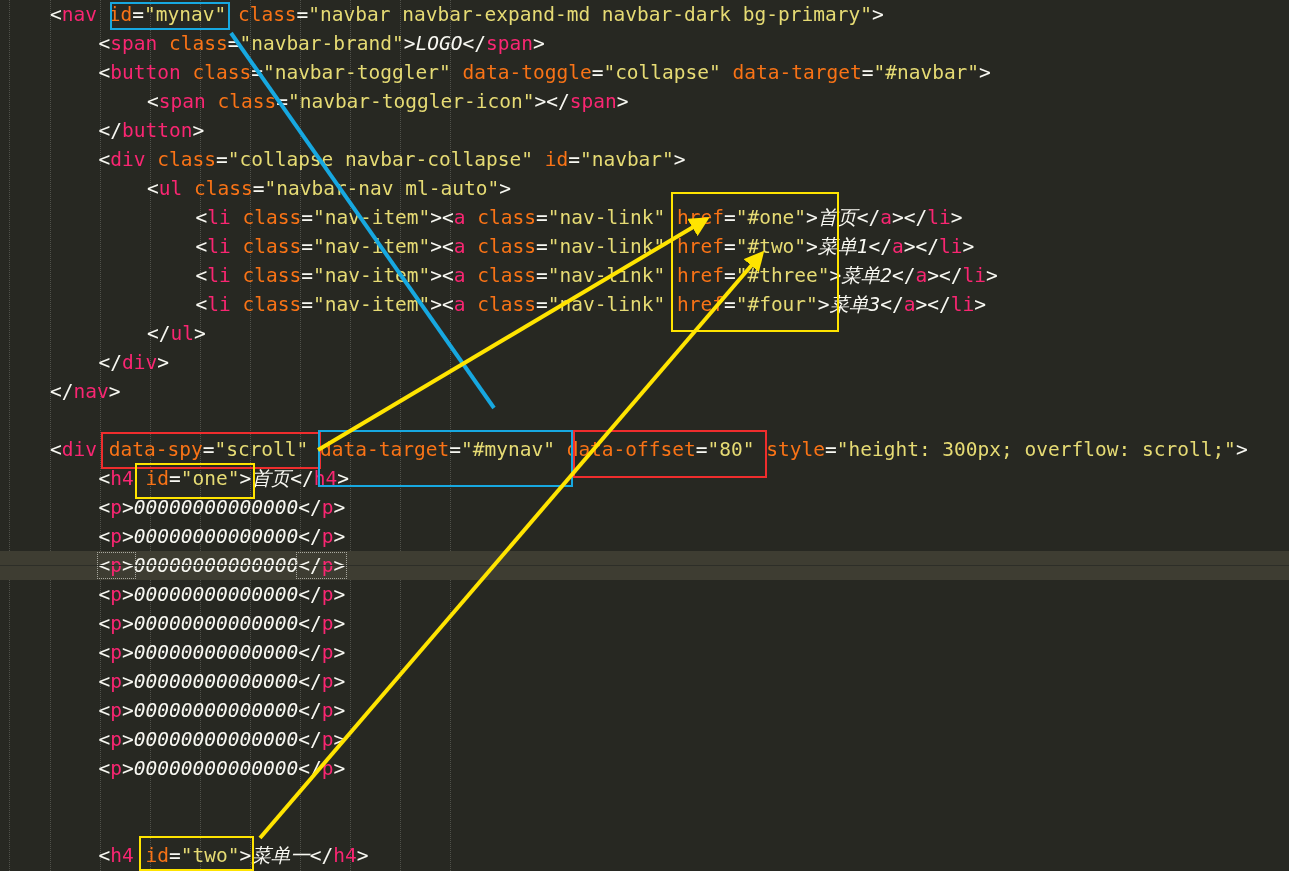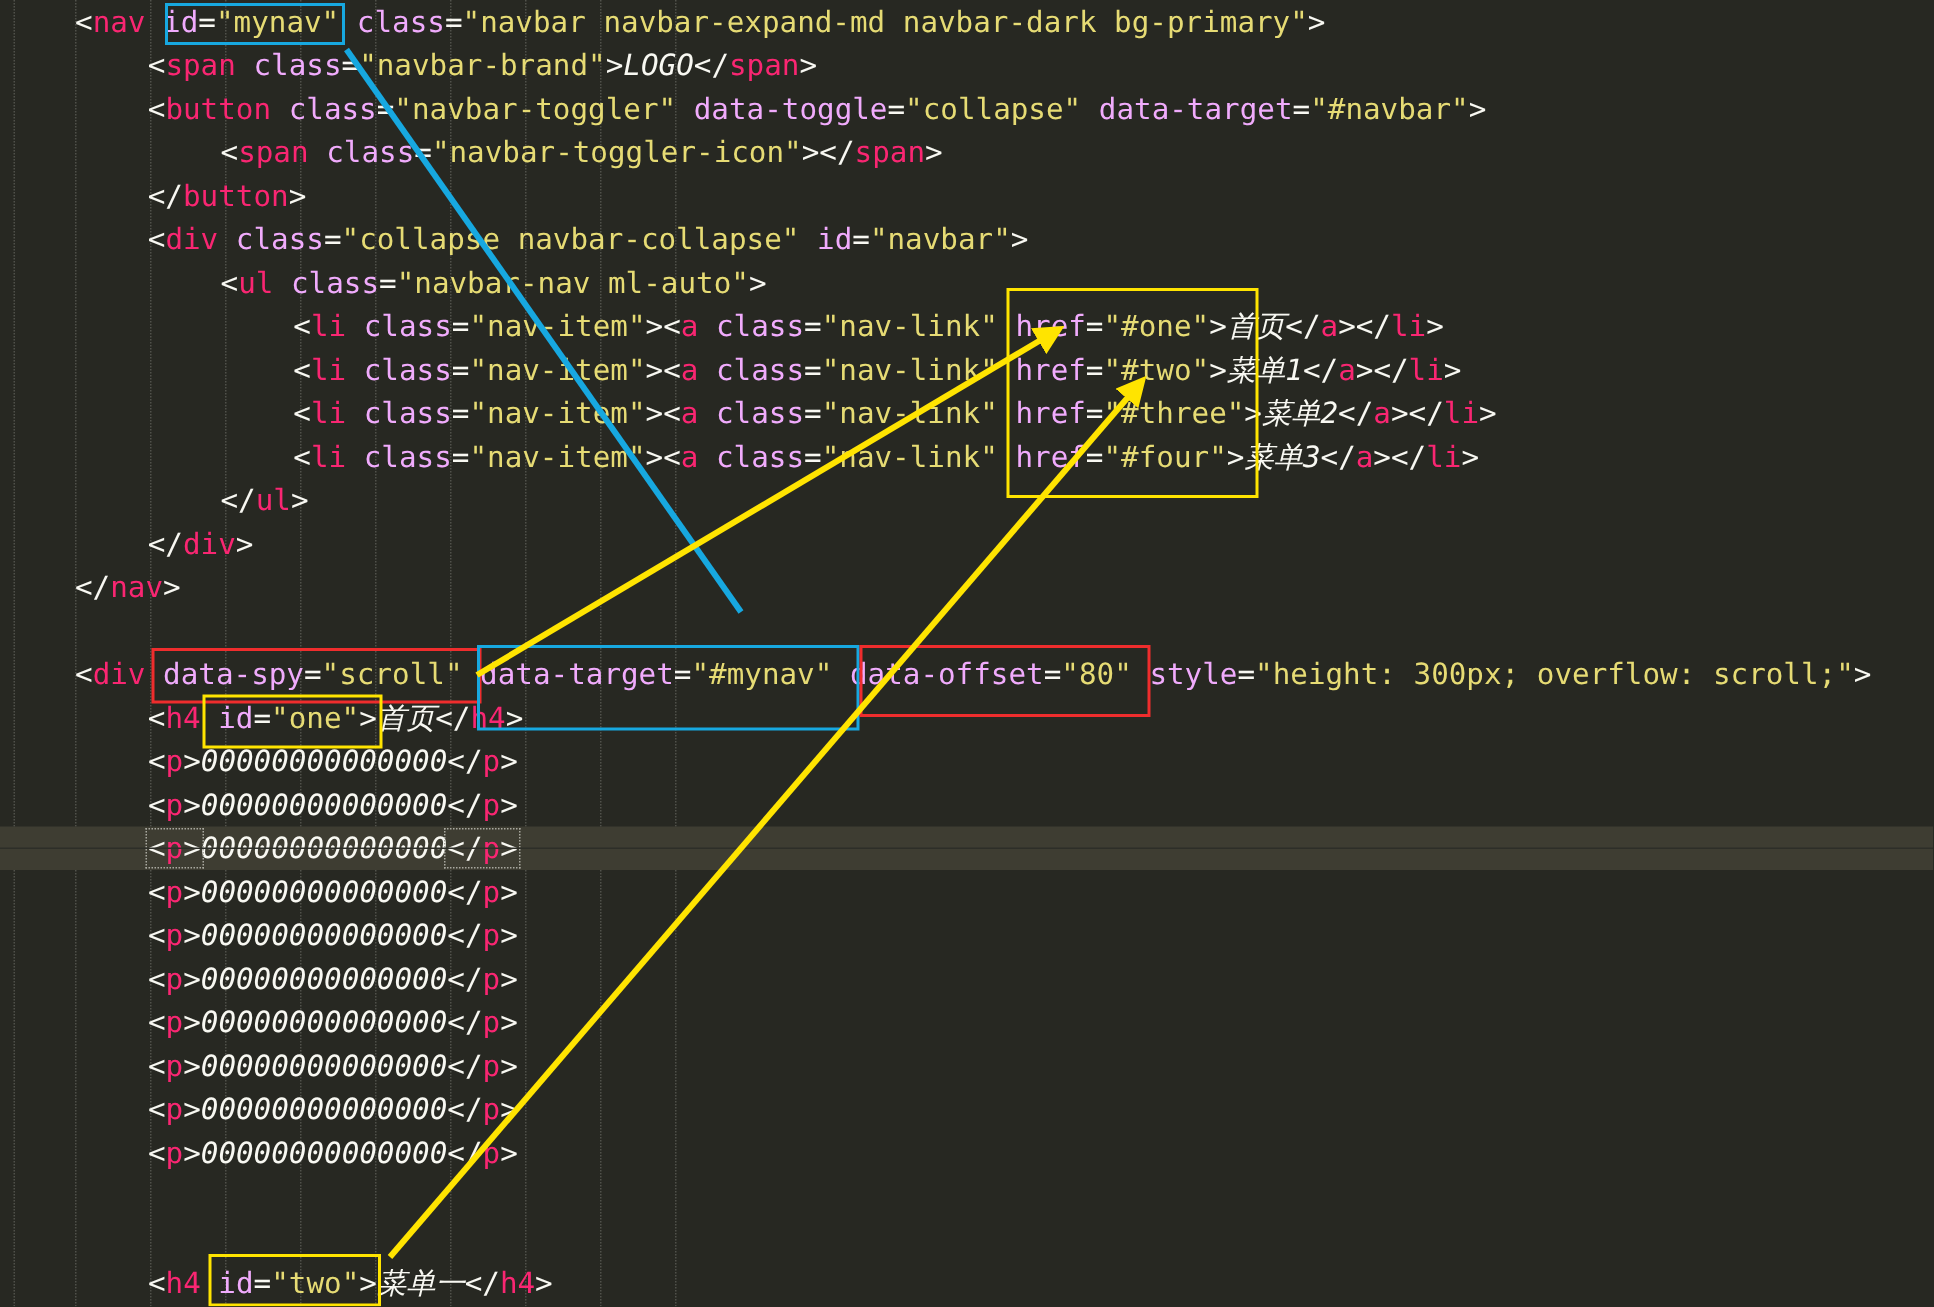--- a/index.html
+++ b/index.html
@@ -45,21 +45,21 @@
     background: #3e3d32;
   }
   .ln.hl::before {
     content: "";
     position: absolute;
     left: 0; right: 0; top: 14px;
     height: 1px;
     background: #2d2e28;
   }
   .t  { color: #f92672; margin-top: 11px; }   
-  .a  { color: #f0abfc; text-align: right; }   
+  .a  { color: #f97316; text-align: right; }   
   .v  { color: #e6db74; }   
   .p  { color: #f8f8f2; font-style: italic; }   
   .br { color: #f8f8f2; }   
 
   
   .tagmatch {
     outline: 1px dotted #a9a9a0;
     outline-offset: 1px;
   }
 

